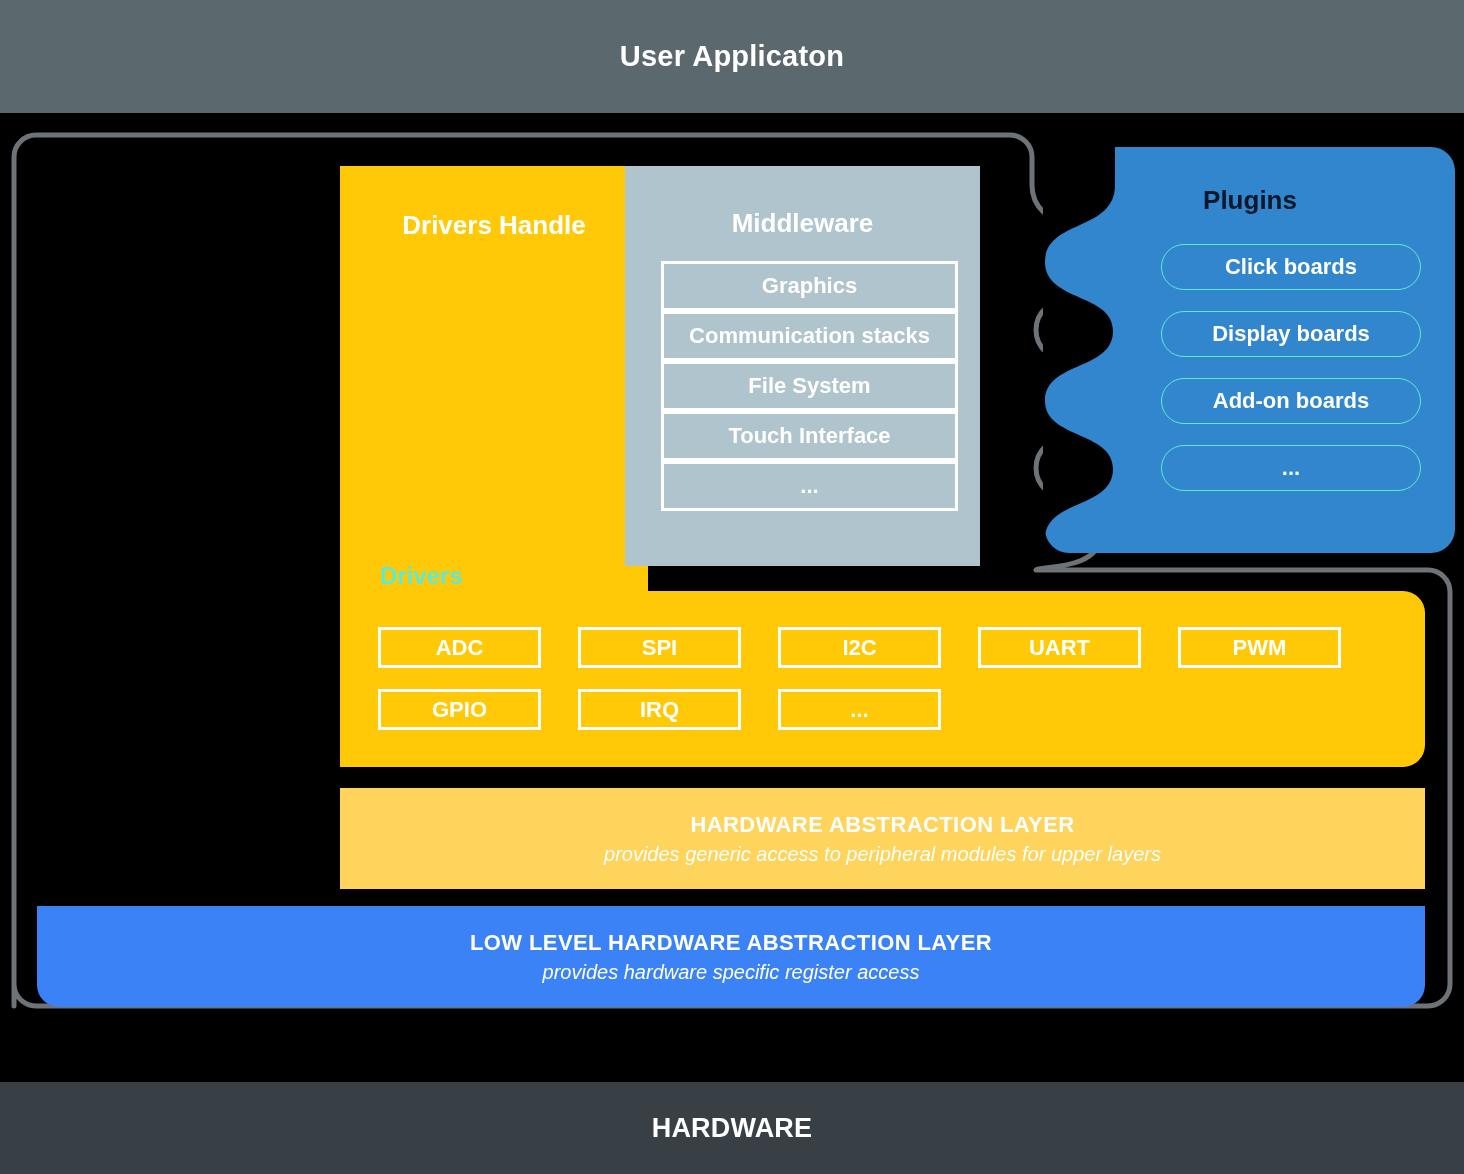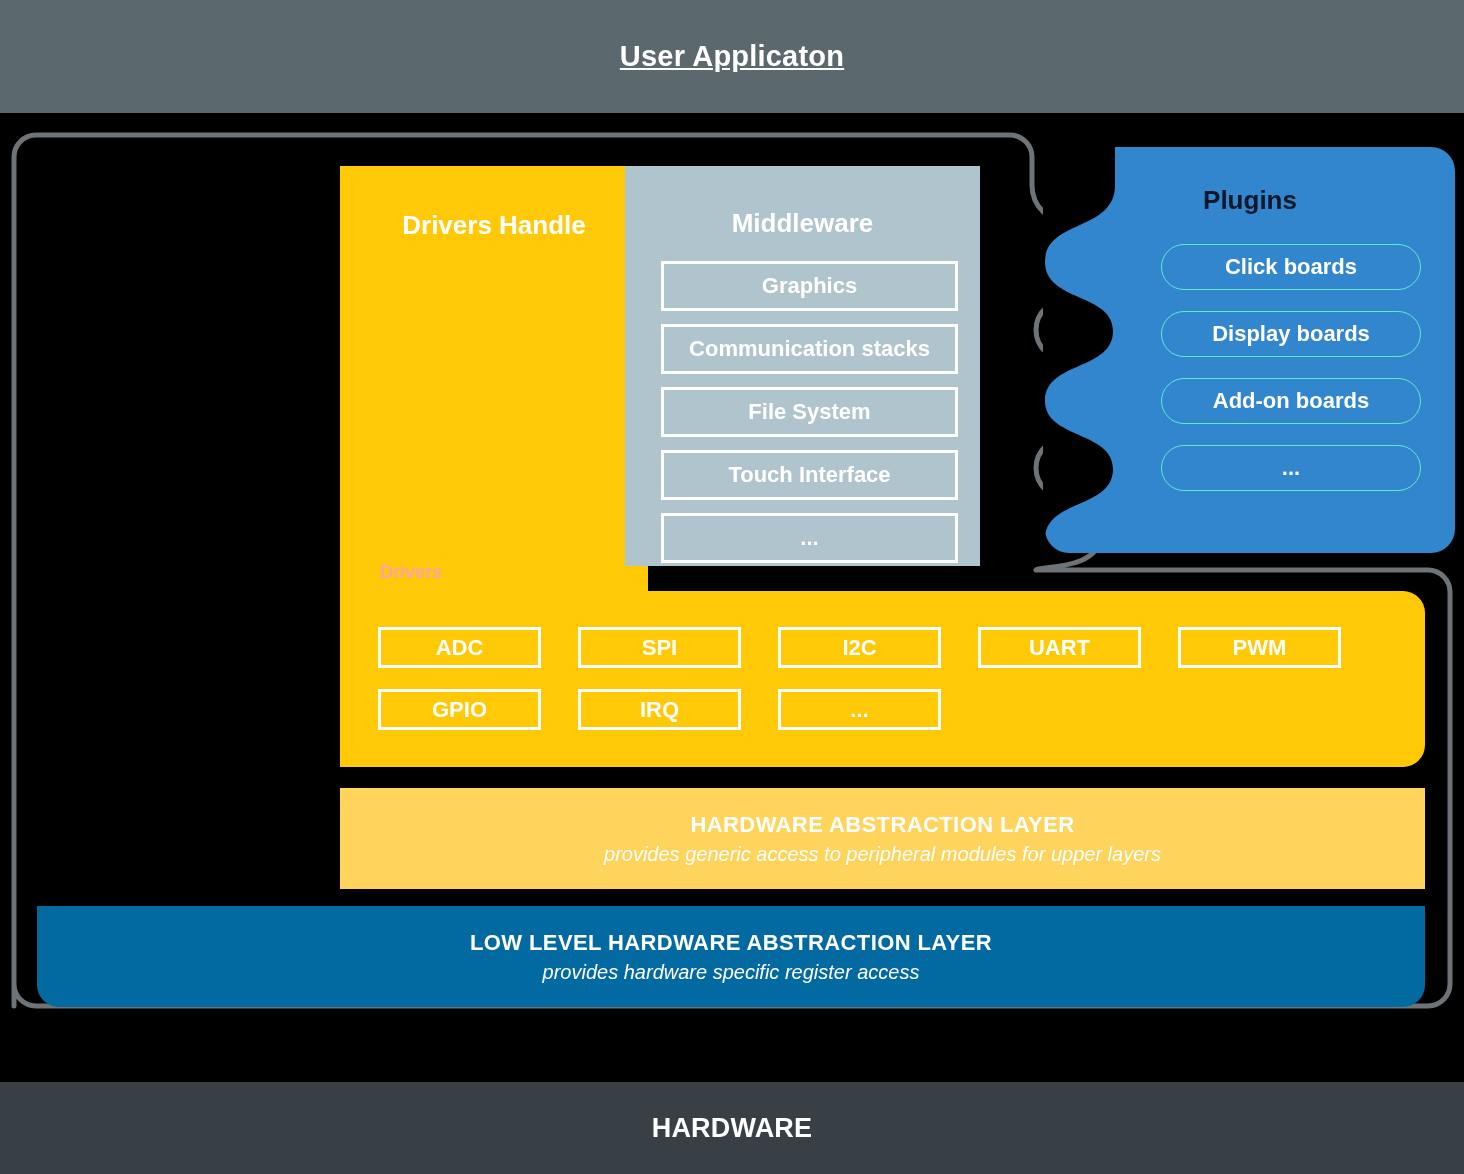--- a/index.html
+++ b/index.html
@@ -3,63 +3,63 @@
 <meta charset="utf-8">
 <title>Embedded Software Architecture</title>
 <style>
   html,body{margin:0;padding:0;background:#000;}
   body{font-family:"Liberation Sans", sans-serif;}
   #stage{position:relative;width:1464px;height:1174px;background:#000000;overflow:hidden;}
 
   
   .band{position:absolute;left:0;width:1464px;display:flex;align-items:center;justify-content:center;
         color:#ffffff;font-weight:bold;letter-spacing:.2px;}
-  #header-band{top:0;height:113px;background:#5b686d;font-size:29px;text-decoration:underline;}
+  #header-band{top:0;height:113px;background:#5b686d;font-size:29px;}
   #footer-band{top:1082px;height:92px;background:#383f45;font-size:27px;}
 
   
   #outline-svg{position:absolute;left:0;top:0;width:1464px;height:1174px;pointer-events:none;}
 
   
   .panel{position:absolute;box-sizing:border-box;}
 
   #board-panel{left:37px;top:166px;width:276px;height:727px;background:#85a5b8;
                border-radius:16px 16px 0 0;color:#fff;text-align:center;
                font-size:26px;font-weight:bold;line-height:1.38;padding-top:40px;}
 
   #drivers-handle-panel{left:340px;top:166px;width:308px;height:601px;background:#FFC907;}
   #drivers-handle-title{position:absolute;left:0;top:44px;width:100%;text-align:center;
                         color:#fff;font-size:26px;font-weight:bold;}
 
   #middleware-panel{left:625px;top:166px;width:355px;height:400px;background:#b0c4ce;}
   #middleware-title{margin-top:42px;text-align:center;color:#fff;font-size:26px;font-weight:bold;}
-  .mw-list{margin:22px 22px 0 36px;display:flex;flex-direction:column;gap:13px;}
+  .mw-list{margin:22px 22px 0 36px;display:flex;flex-direction:column;}
   .mw-item{border:3px solid #ffffff;height:44px;display:flex;align-items:center;justify-content:center;
            color:#ffffff;font-size:22px;font-weight:bold;}
 
   
   #plugins-panel{left:1045px;top:147px;width:410px;height:406px;background:#3286CE;border-radius:24px;}
   #plugins-title{margin-top:38px;text-align:center;color:#0f172a;font-size:26px;font-weight:bold;}
   .pg-list{margin:28px 34px 0 116px;display:flex;flex-direction:column;gap:21px;}
   .pg-item{border:1px solid #5eead4;border-radius:24px;height:44px;display:flex;align-items:center;
            justify-content:center;color:#ffffff;font-size:22px;font-weight:bold;}
 
   
   #drivers-panel{left:340px;top:591px;width:1085px;height:176px;background:#FFC907;
                  border-radius:0 22px 22px 0;}
-  #drivers-title{position:absolute;left:380px;top:562px;color:#fca5a5;font-size:18px;font-weight:bold;}
+  #drivers-title{position:absolute;left:380px;top:562px;color:#5eead4;font-size:24px;font-weight:bold;}
   .drv-grid{position:absolute;left:38px;top:36px;display:flex;flex-direction:column;gap:21px;}
   .drv-row{display:flex;gap:37px;border-radius:18px;}
   .drv-item{border:3px solid #ffffff;width:163px;height:41px;display:flex;align-items:center;
             justify-content:center;color:#ffffff;font-size:22px;font-weight:bold;box-sizing:border-box;}
 
   
   #hal-bar{left:340px;top:788px;width:1085px;height:101px;background:#FFD45C;
            display:flex;flex-direction:column;align-items:center;justify-content:center;color:#fff;}
-  #llhal-bar{left:37px;top:906px;width:1388px;height:101px;background:#0369a1;
+  #llhal-bar{left:37px;top:906px;width:1388px;height:101px;background:#3b82f6;
              border-radius:0 0 22px 22px;
              display:flex;flex-direction:column;align-items:center;justify-content:center;color:#fff;}
   .hal-title{font-size:22px;font-weight:bold;letter-spacing:.4px;}
   .hal-sub{font-size:20px;font-style:italic;margin-top:5px;}
 </style>
 </head>
 <body>
 
 <div id="stage">
 

